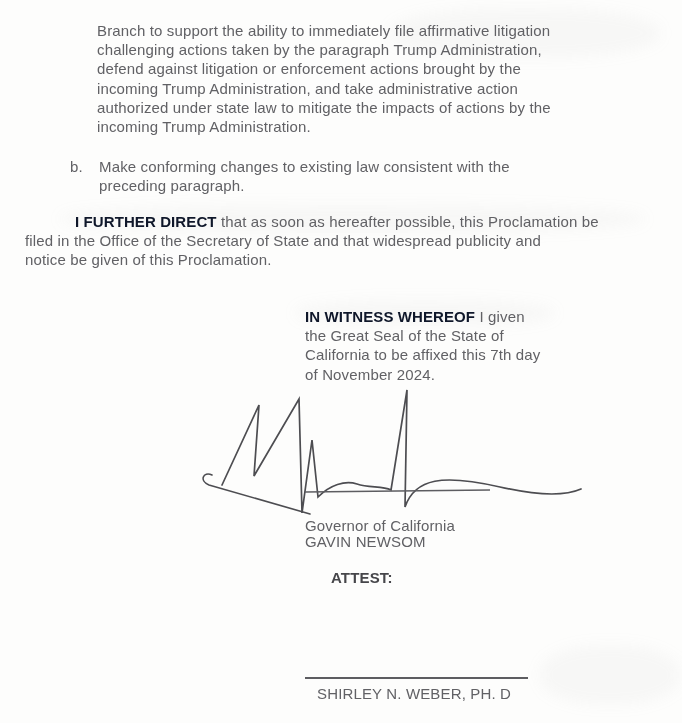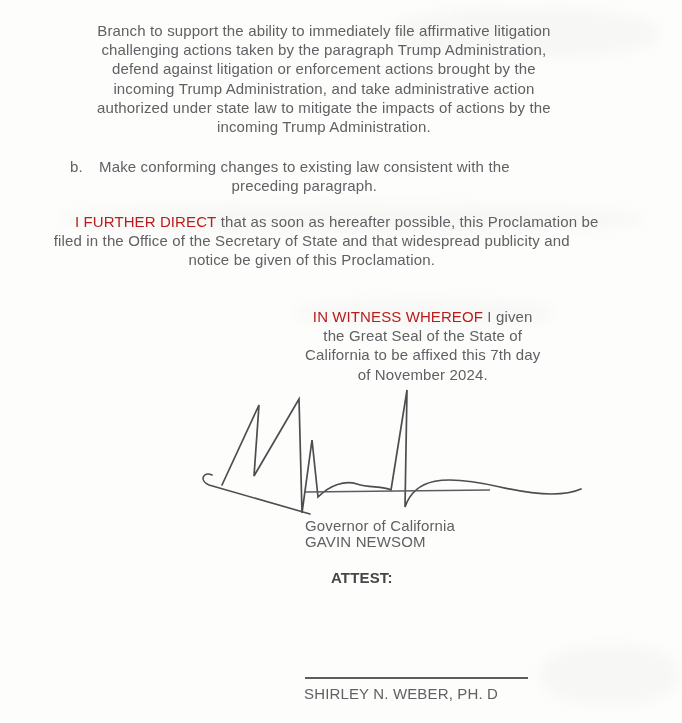--- a/index.html
+++ b/index.html
@@ -7,25 +7,24 @@
     position: relative;
     width: 682px;
     height: 723px;
     background: #fdfdfc;
     overflow: hidden;
     font-family: "Liberation Sans", sans-serif;
     font-size: 15px;
     line-height: 19.2px;
     letter-spacing: 0.15px;
     color: #616165;
-    text-align: center;
   }
   .abs { position: absolute; }
   .ln { white-space: pre; height: 19.2px; }
-  .bold-lead { font-weight: normal; color: #b91c1c; letter-spacing: 0.1px; }
+  .bold-lead { font-weight: bold; color: #0f172a; letter-spacing: 0.1px; }
   .bold-label { font-weight: bold; color: #46464a; }
   
   .blotch {
     position: absolute;
     background: rgba(170,170,175,0.07);
     border-radius: 45%;
     filter: blur(7px);
     pointer-events: none;
   }
   .sig-underline-secretary {
@@ -86,16 +85,16 @@
 
     <path d="M120,107 L305,105" fill="none" stroke="#5d5d61" stroke-width="1.4"></path>
   </svg>
 
   <div class="abs ln" style="left:305px; top:490px;margin-top:42px;">GAVIN NEWSOM</div>
   <div class="abs ln" style="left:305px; top:516px;">Governor of California</div>
 
   <div class="abs ln bold-label" style="left:307px; top:568px;margin-left:24px;">ATTEST:</div>
 
   <div class="abs sig-underline-secretary" style="left:305px; top:677px;"></div>
-  <div class="abs ln" style="left:304px; top:684px;">SHIRLEY N. WEBER, PH. D</div>
+  <div class="abs ln" style="left:317px; top:684px;">SHIRLEY N. WEBER, PH. D</div>
   <div class="abs ln" style="left:305px; top:723px;">Secretary of State</div>
 
 </div>
 
 </body></html>

